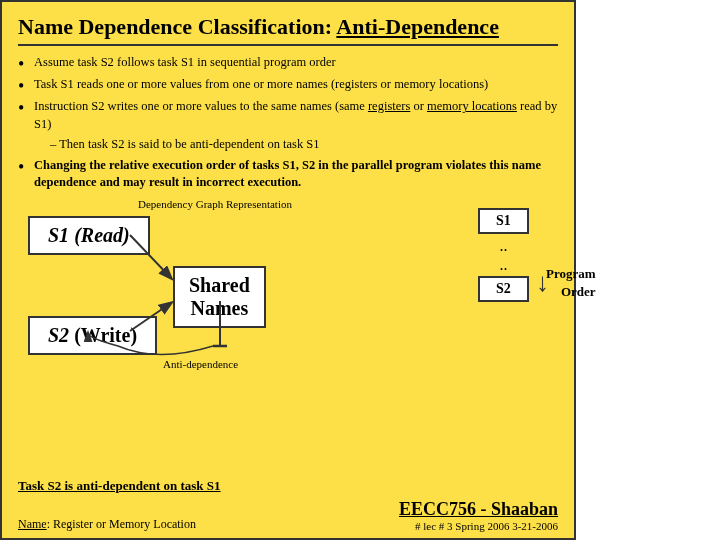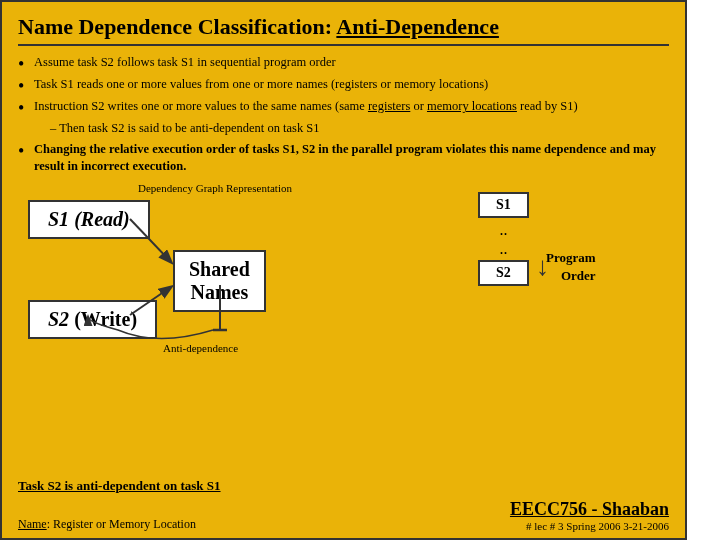--- a/index.html
+++ b/index.html
@@ -5,23 +5,23 @@
     * { box-sizing: border-box; margin: 0; padding: 0; }
     body {
       font-family: 'Times New Roman', Times, serif;
       background: #fff;
       width: 720px;
       height: 540px;
       overflow: hidden;
       font-size: 13px;
     }
     .slide {
-      width: 687px;
+      width: 576px;
       height: 540px;
-      background: #eab308;
+      background: #fde047;
       border: 2px solid #333;
       padding: 12px 16px 8px 16px;
       position: relative;
     }
     .title {
       font-size: 22px;
       font-weight: bold;
       border-bottom: 2px solid #333;
       padding-bottom: 4px;
       margin-bottom: 8px;

